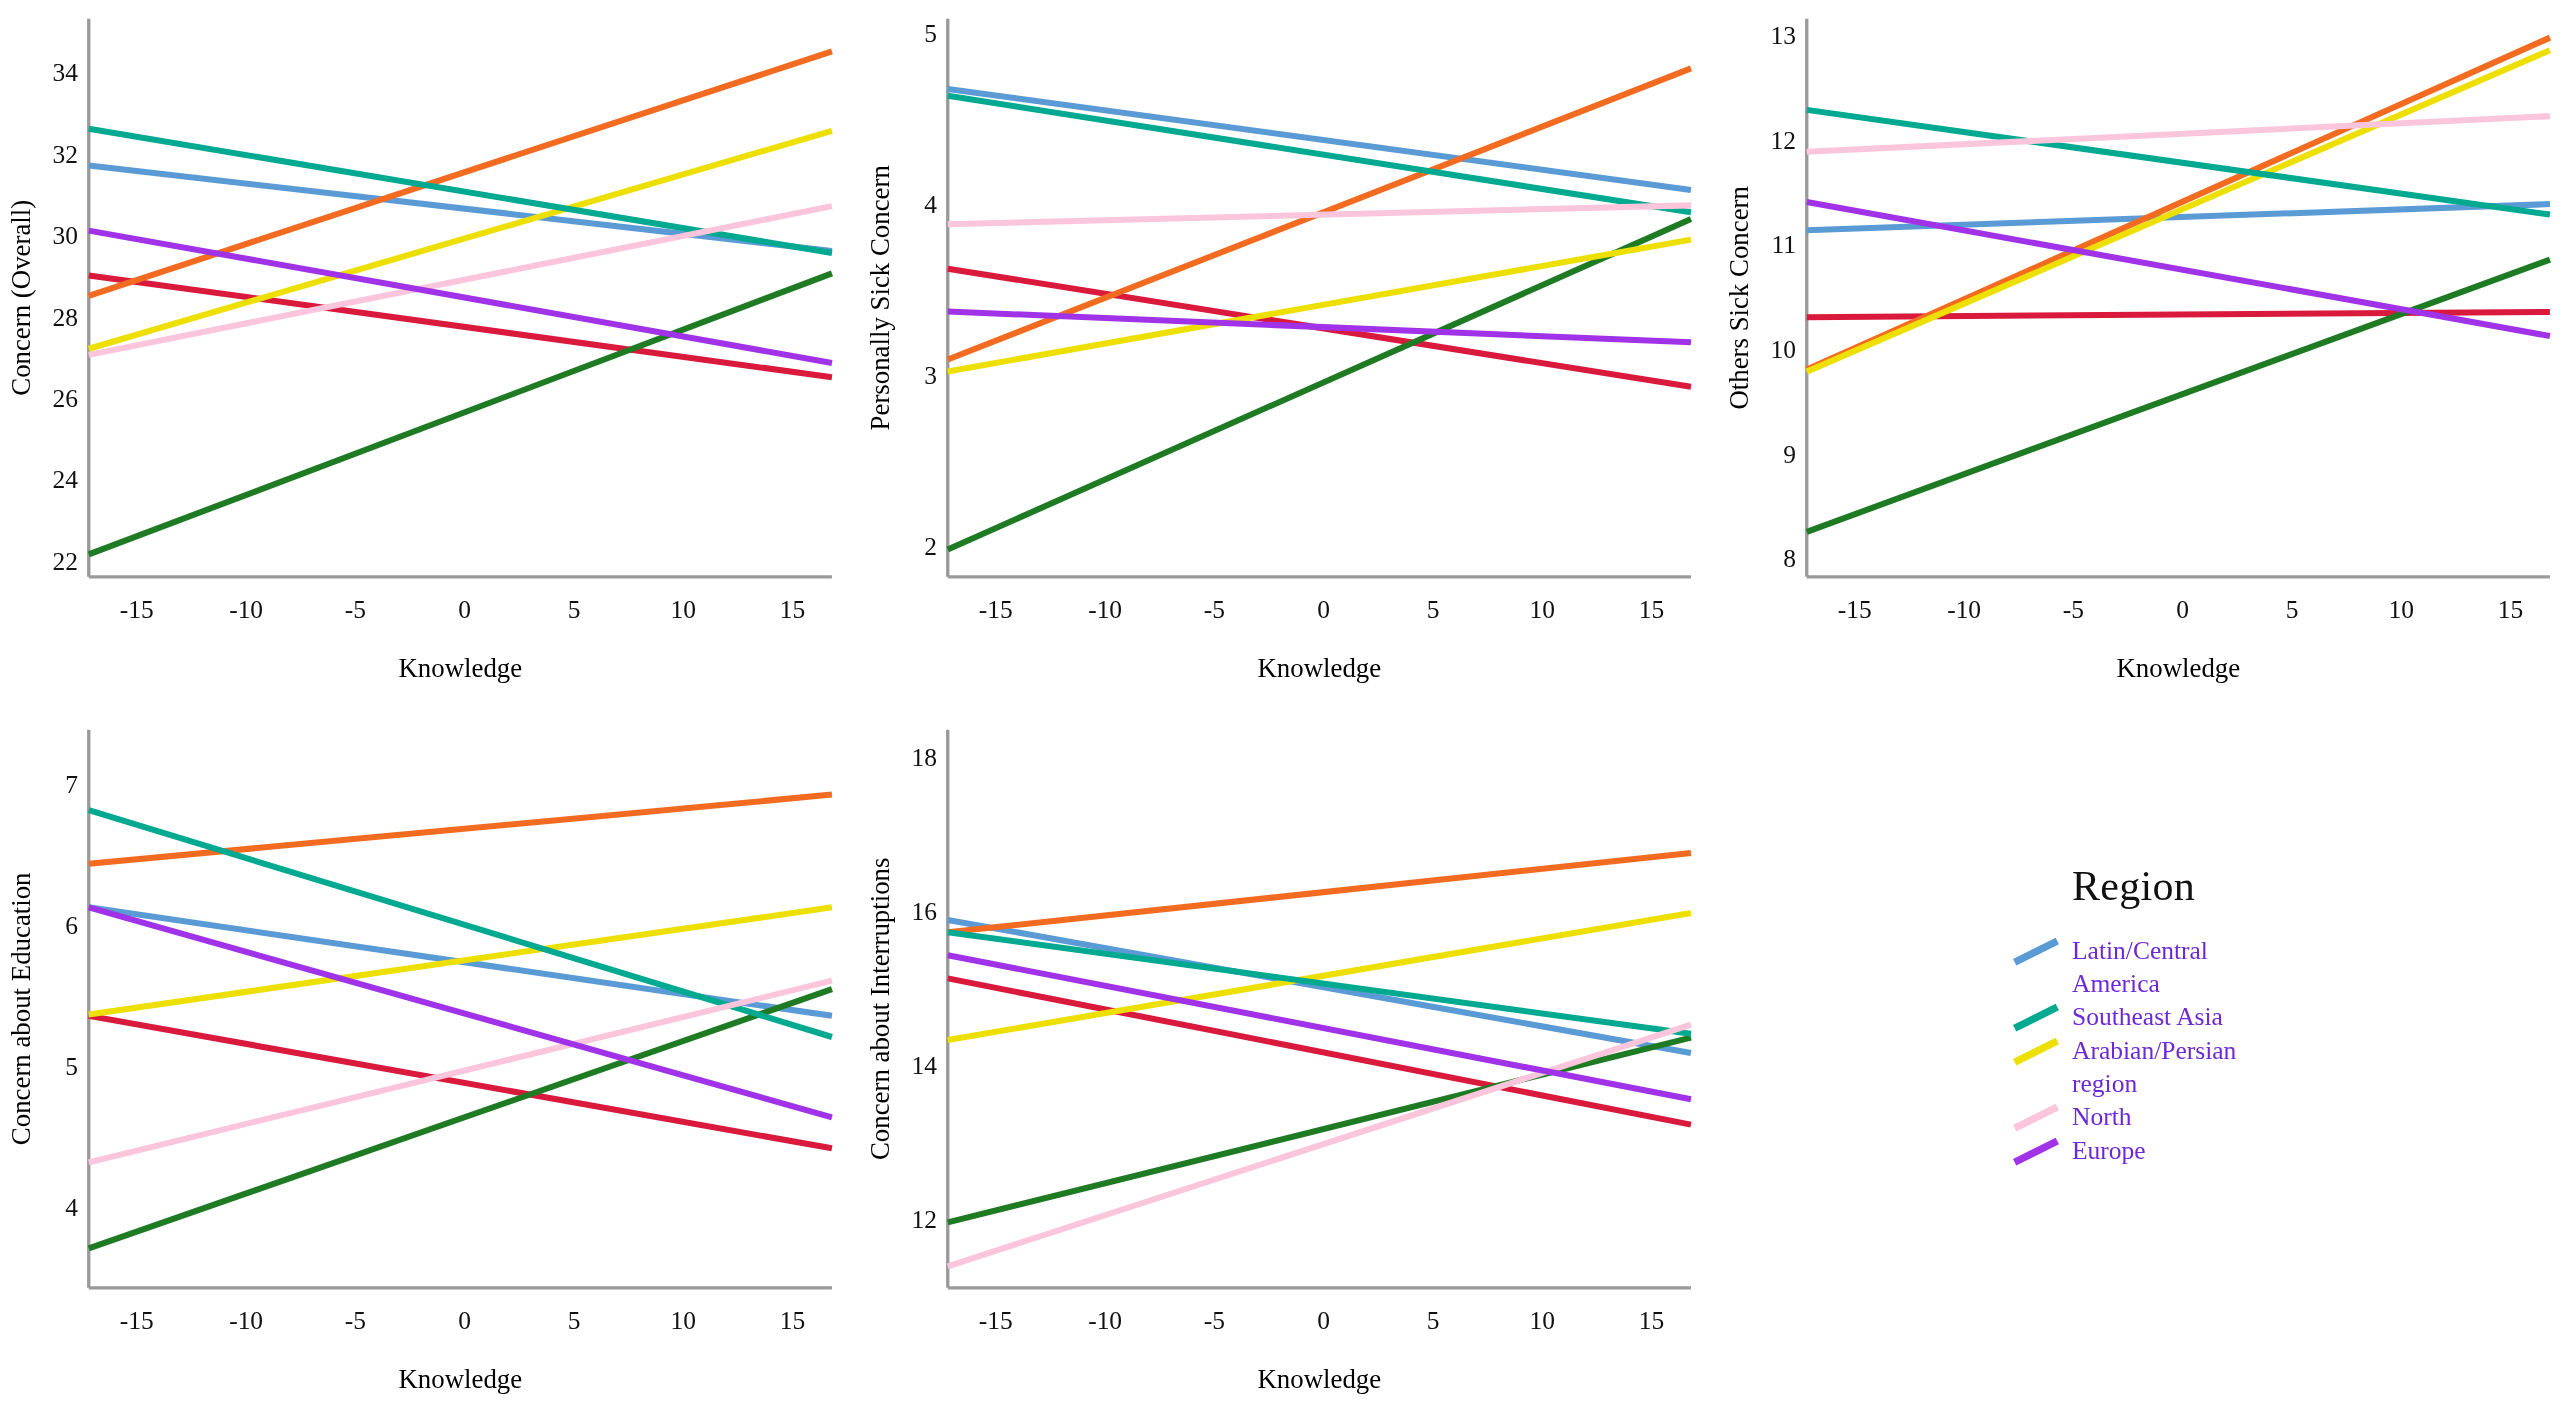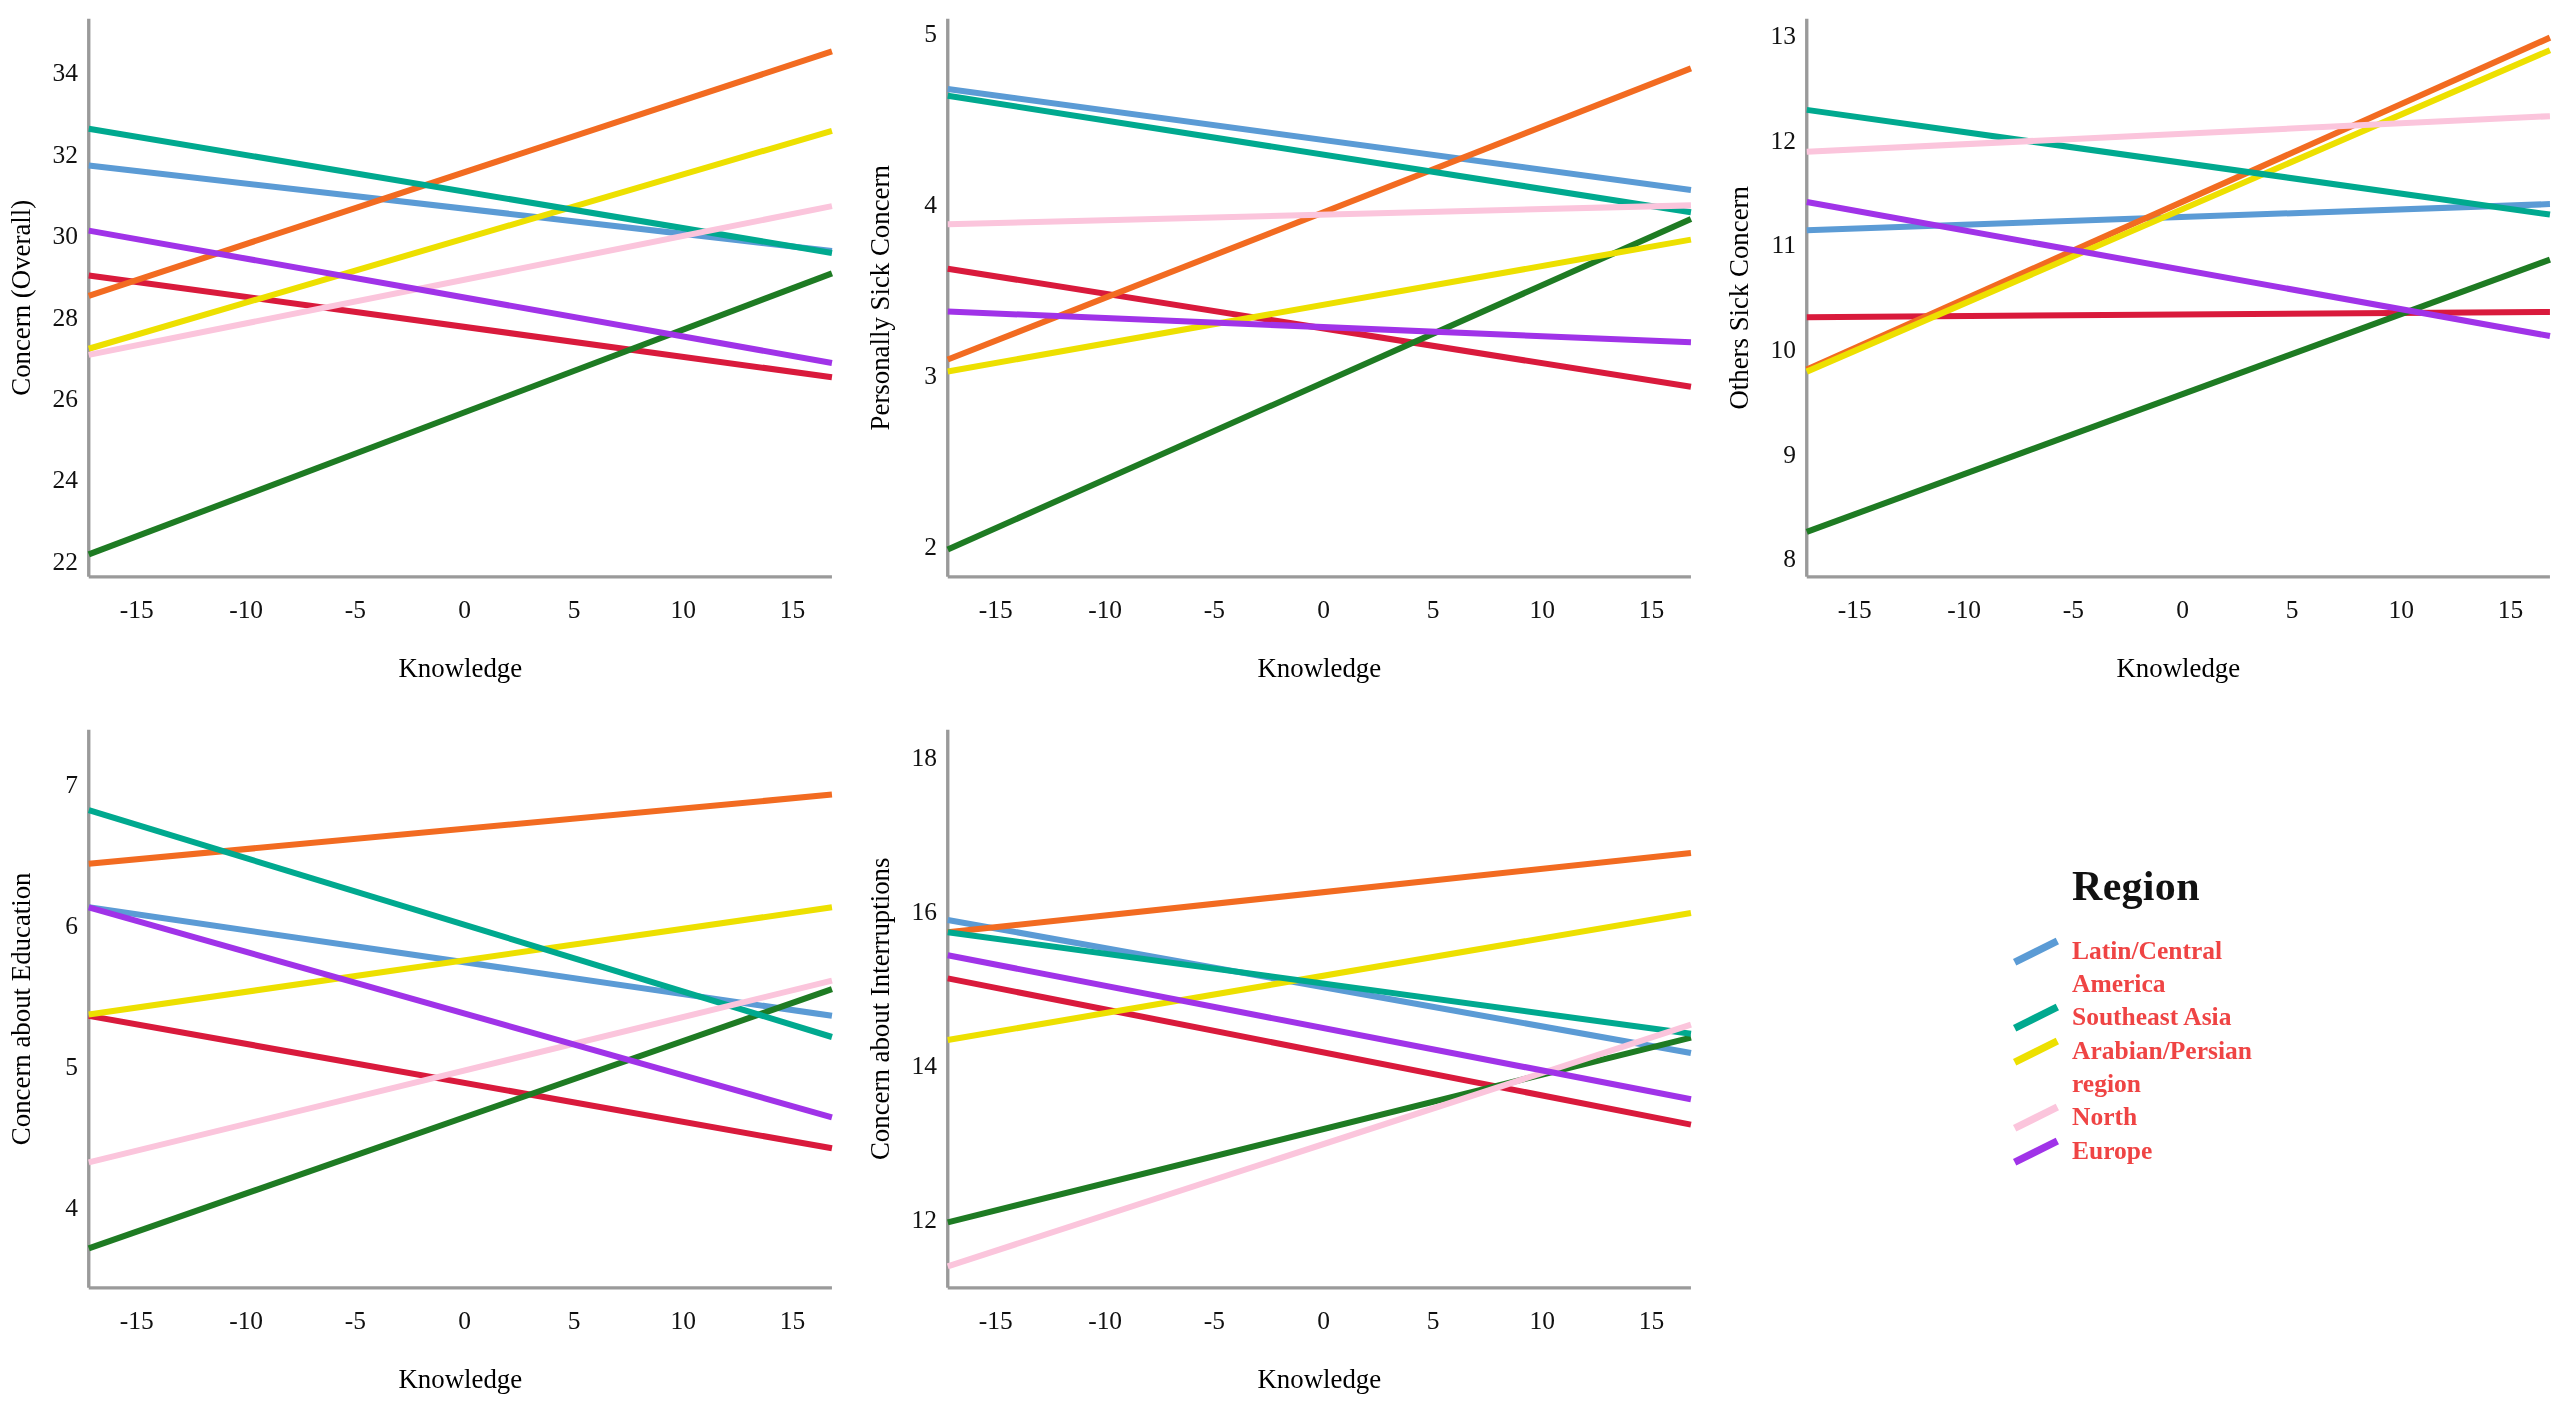--- a/index.html
+++ b/index.html
@@ -35,21 +35,20 @@
     font-size:38px;
     font-family:"Liberation Serif","DejaVu Serif",serif;
     fill:#111;
   }
   
   .legend{
     position:absolute;
     left:2012px;
     top:865px;
     width:470px;
-    font-weight:bold;
   }
   .legend-title{
     font-size:42px;
     line-height:1.0;
     margin:0 0 27px 60px;
     font-family:"Liberation Serif","DejaVu Serif",serif;
     color:#111;
     letter-spacing:0.3px;
   }
   .legend-items{
@@ -65,21 +64,21 @@
     flex:0 0 48px;
     height:34px;
     position:relative;
     margin-right:12px;
   }
   .legend-swatch svg{display:block;}
   .legend-label{
     font-size:25.5px;
     line-height:33px;
     font-family:"Liberation Serif","DejaVu Serif",serif;
-    color:#ef4444;
+    color:#6d28d9;
     white-space:pre-line;
   }
 </style>
 </head>
 <body>
 
 <div class="grid">
   <div class="cell">
     <div class="panel">
         <svg width="859" height="711" viewBox="0 0 1280 1060">

